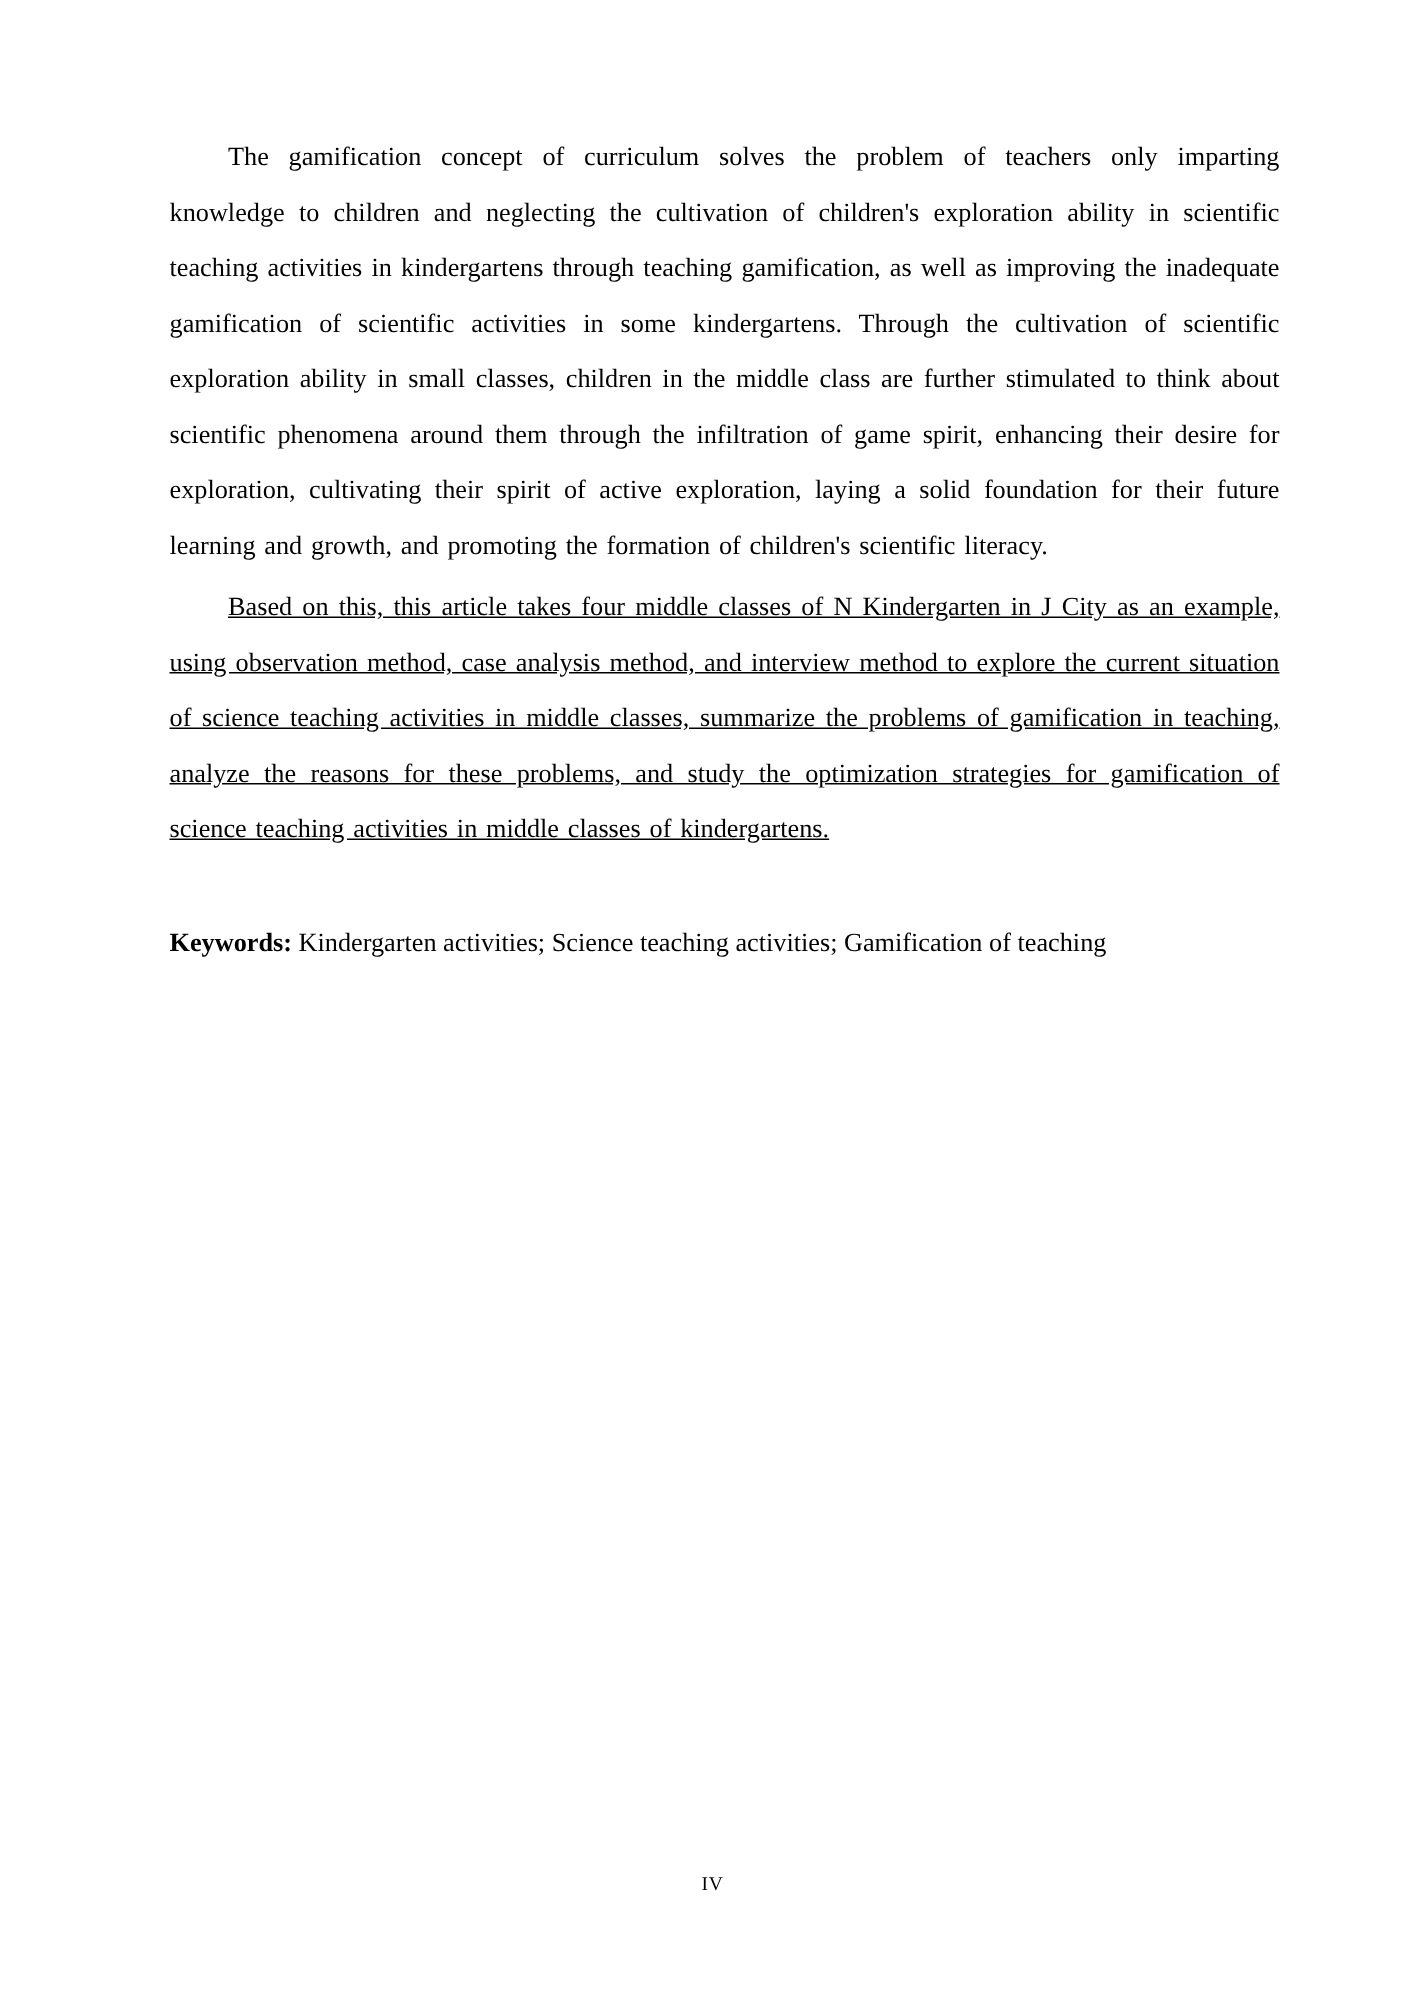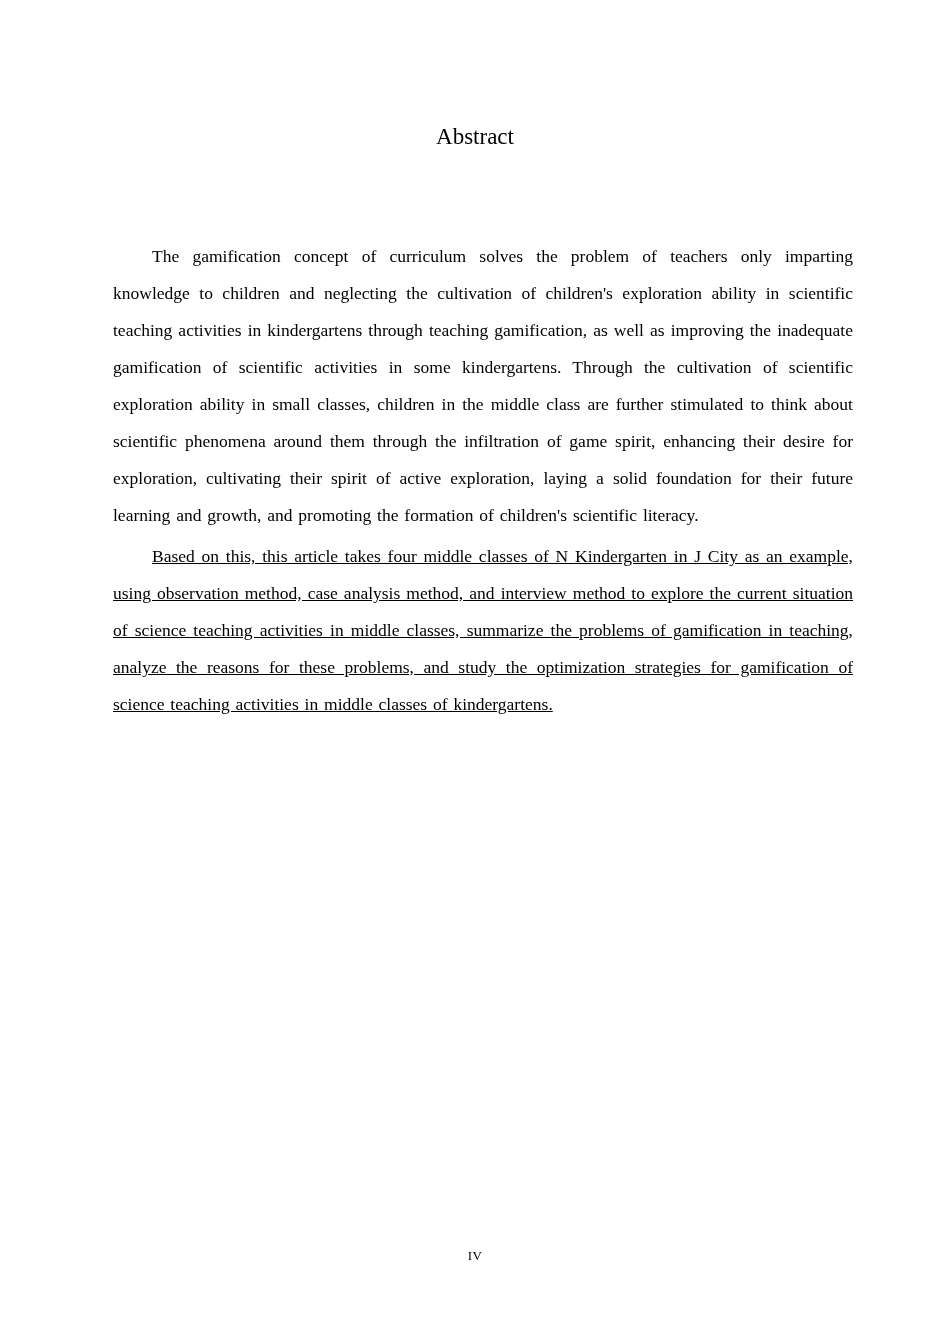--- a/index.html
+++ b/index.html
@@ -55,23 +55,23 @@
       text-align: center;
       font-size: 13px;
       letter-spacing: 0.5px;
     }
   </style>
 </head>
 <body>
 
 <div class="page">
 
-  <div class="title">Abstract</div>
 
   <div class="body-text">
     <p class="para">The gamification concept of curriculum solves the problem of teachers only imparting knowledge to children and neglecting the cultivation of children's exploration ability in scientific teaching activities in kindergartens through teaching gamification, as well as improving the inadequate gamification of scientific activities in some kindergartens. Through the cultivation of scientific exploration ability in small classes, children in the middle class are further stimulated to think about scientific phenomena around them through the infiltration of game spirit, enhancing their desire for exploration, cultivating their spirit of active exploration, laying a solid foundation for their future learning and growth, and promoting the formation of children's scientific literacy.</p>
     <p class="para">Based on this, this article takes four middle classes of N Kindergarten in J City as an example, using observation method, case analysis method, and interview method to explore the current situation of science teaching activities in middle classes, summarize the problems of gamification in teaching, analyze the reasons for these problems, and study the optimization strategies for gamification of science teaching activities in middle classes of kindergartens.</p>
   </div>
 
+  <p class="keywords"><span class="kw-label">Keywords:</span> <span>Kindergarten activities; Science teaching activities; Gamification of teaching</span></p>
 
   <div class="page-number">IV</div>
 
 </div>
 
 </body></html>

